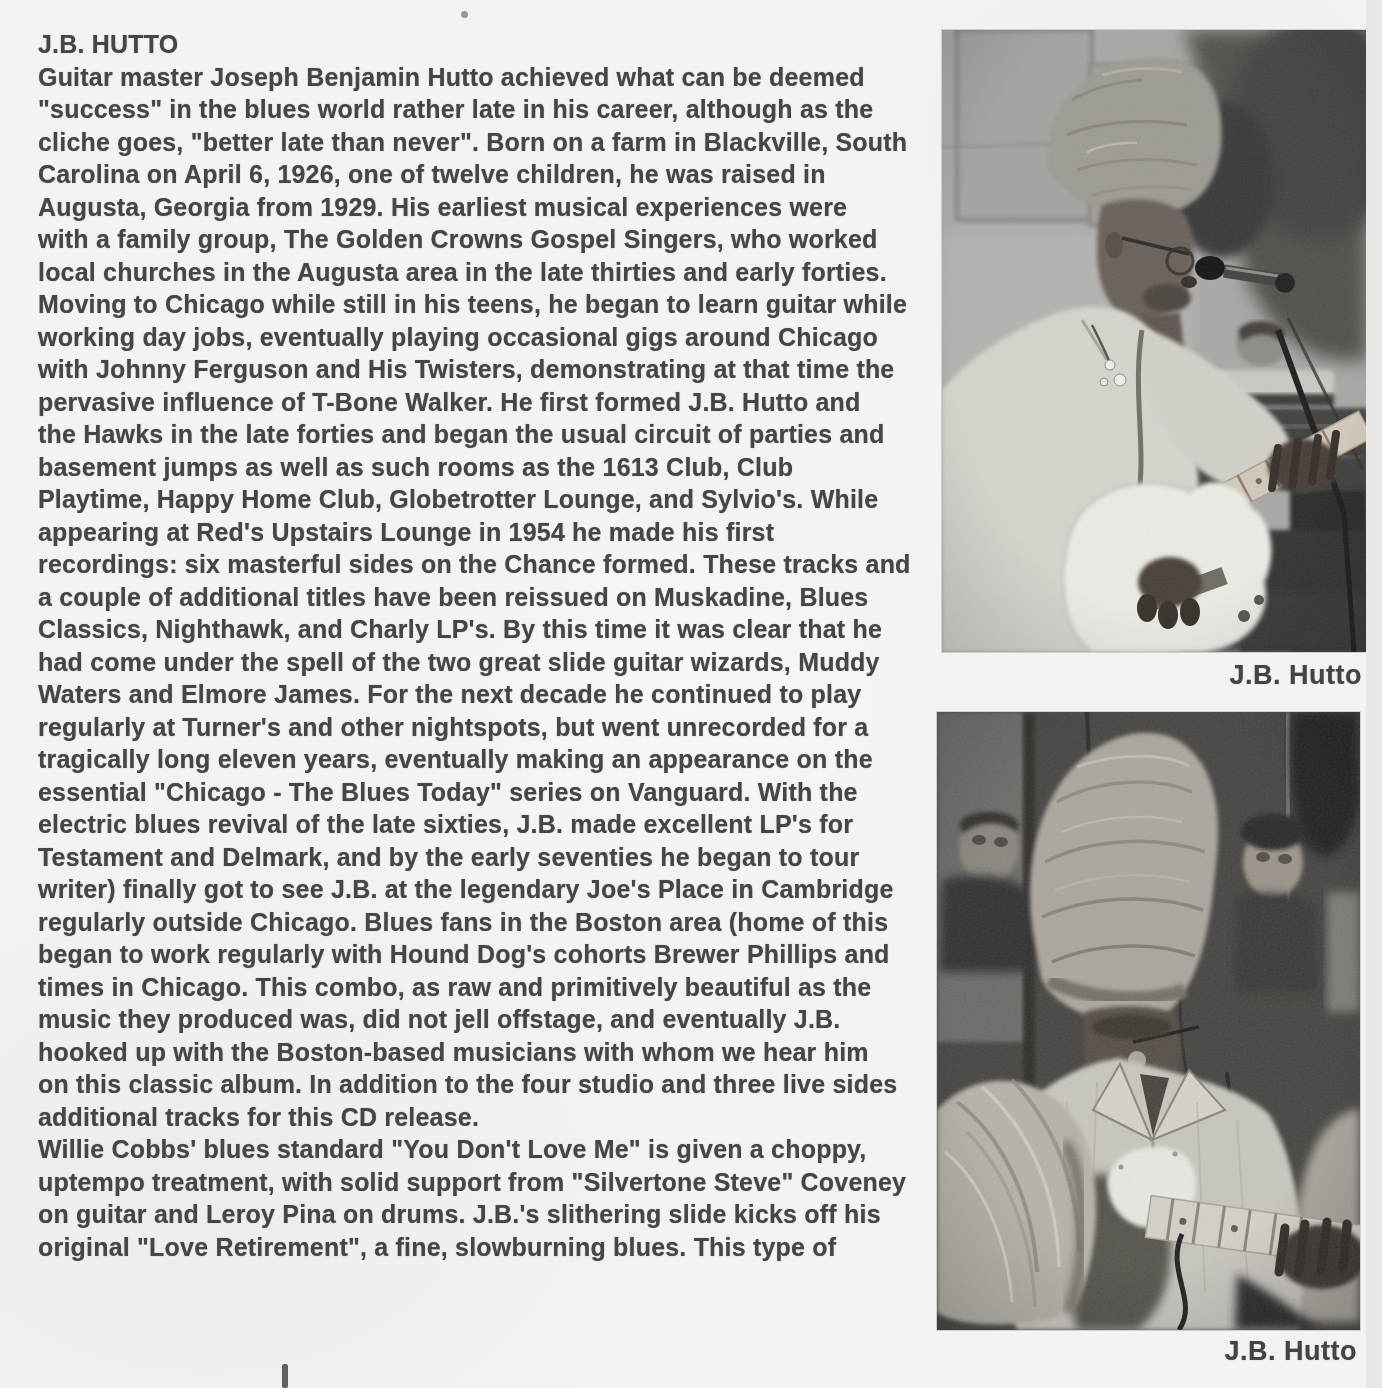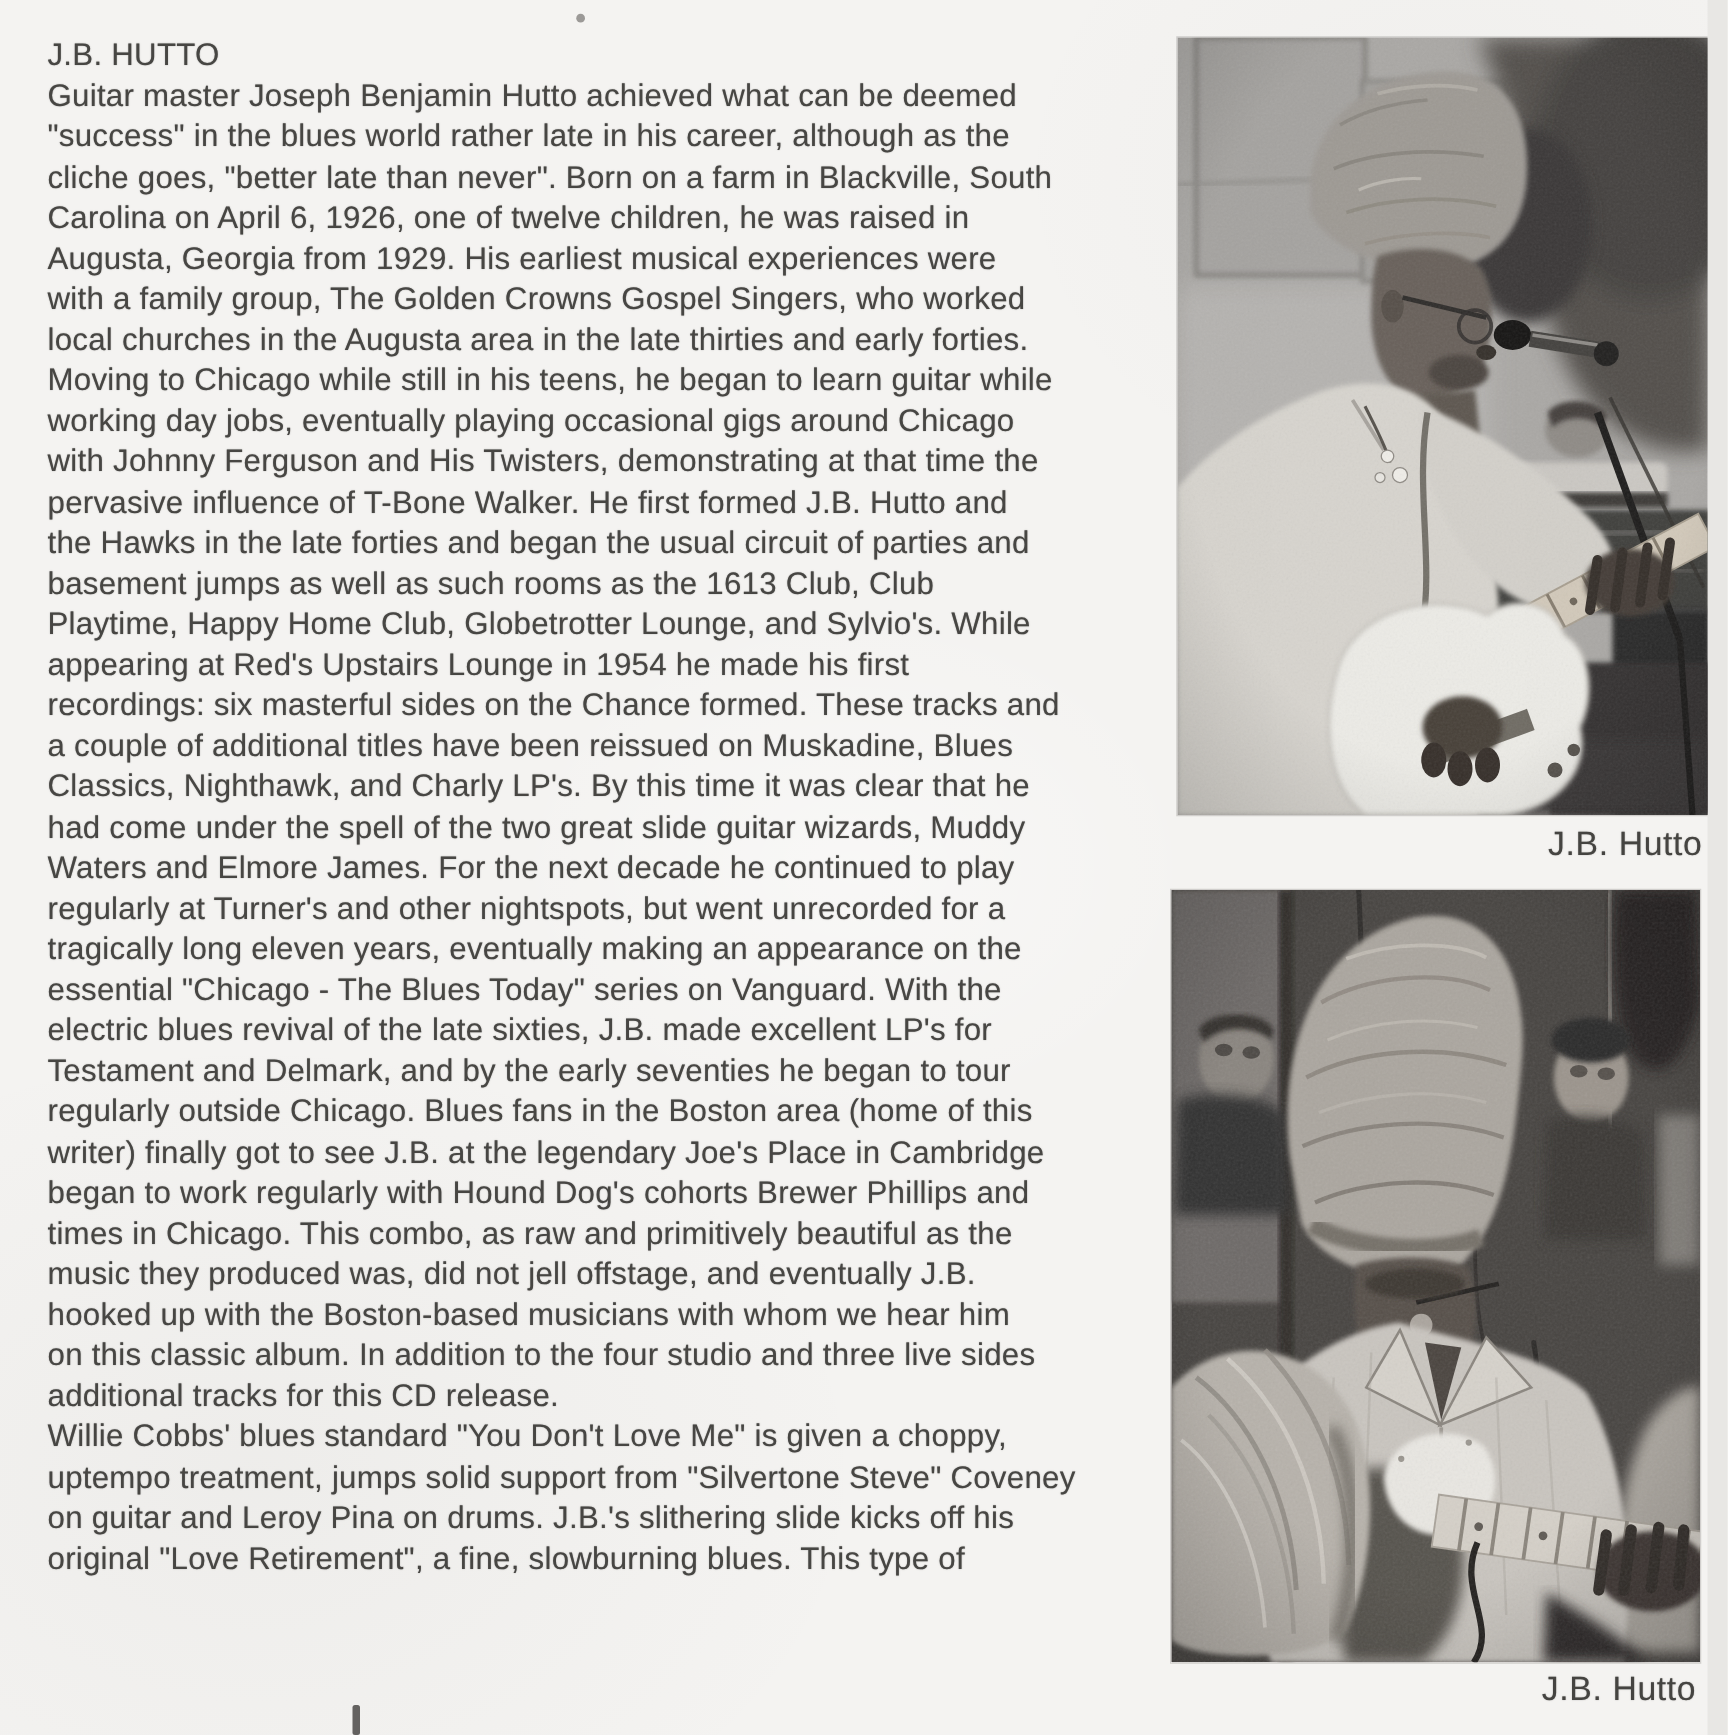--- a/index.html
+++ b/index.html
@@ -9,20 +9,21 @@
   }
   .page{
     position:relative;
     width:1366px;height:1388px;
     background-color:#f4f3f1;
     background-image:
       radial-gradient(ellipse 700px 500px at 15% 85%, rgba(120,120,114,0.05), transparent 70%),
       radial-gradient(ellipse 500px 400px at 85% 10%, rgba(130,130,124,0.04), transparent 70%),
       radial-gradient(ellipse 400px 300px at 50% 50%, rgba(255,255,255,0.4), transparent 70%);
     overflow:hidden;
+    font-weight:bold;
   }
   .text-col{
     position:absolute;left:38px;top:28px;width:900px;
     font-size:25px;line-height:32.5px;
     color:#474643;
     letter-spacing:0.2px;
     text-shadow:0 0 1px rgba(71,70,67,0.55);
   }
   .line{white-space:nowrap;}
   .photo{
@@ -74,30 +75,30 @@
         <div class="line">recordings: six masterful sides on the Chance formed. These tracks and</div>
         <div class="line">a couple of additional titles have been reissued on Muskadine, Blues</div>
         <div class="line">Classics, Nighthawk, and Charly LP's. By this time it was clear that he</div>
         <div class="line">had come under the spell of the two great slide guitar wizards, Muddy</div>
         <div class="line">Waters and Elmore James. For the next decade he continued to play</div>
         <div class="line">regularly at Turner's and other nightspots, but went unrecorded for a</div>
         <div class="line">tragically long eleven years, eventually making an appearance on the</div>
         <div class="line">essential "Chicago - The Blues Today" series on Vanguard. With the</div>
         <div class="line">electric blues revival of the late sixties, J.B. made excellent LP's for</div>
         <div class="line">Testament and Delmark, and by the early seventies he began to tour</div>
+        <div class="line">writer) finally got to see J.B. at the legendary Joe's Place in Cambridge</div>
         <div class="line">regularly outside Chicago. Blues fans in the Boston area (home of this</div>
-        <div class="line">writer) finally got to see J.B. at the legendary Joe's Place in Cambridge</div>
         <div class="line">began to work regularly with Hound Dog's cohorts Brewer Phillips and</div>
         <div class="line">times in Chicago. This combo, as raw and primitively beautiful as the</div>
         <div class="line">music they produced was, did not jell offstage, and eventually J.B.</div>
         <div class="line">hooked up with the Boston-based musicians with whom we hear him</div>
         <div class="line">on this classic album. In addition to the four studio and three live sides</div>
         <div class="line">additional tracks for this CD release.</div>
         <div class="line">Willie Cobbs' blues standard "You Don't Love Me" is given a choppy,</div>
-        <div class="line">uptempo treatment, jumps solid support from "Silvertone Steve" Coveney</div>
+        <div class="line">uptempo treatment, with solid support from "Silvertone Steve" Coveney</div>
         <div class="line">on guitar and Leroy Pina on drums. J.B.'s slithering slide kicks off his</div>
         <div class="line">original "Love Retirement", a fine, slowburning blues. This type of</div>
       </div>
   </div>
 
   <figure class="photo photo-1">
     <svg width="426" height="622" viewBox="0 0 426 622">
       <defs>
         <filter id="b-lg">
             <feGaussianBlur stdDeviation="9"></feGaussianBlur>

